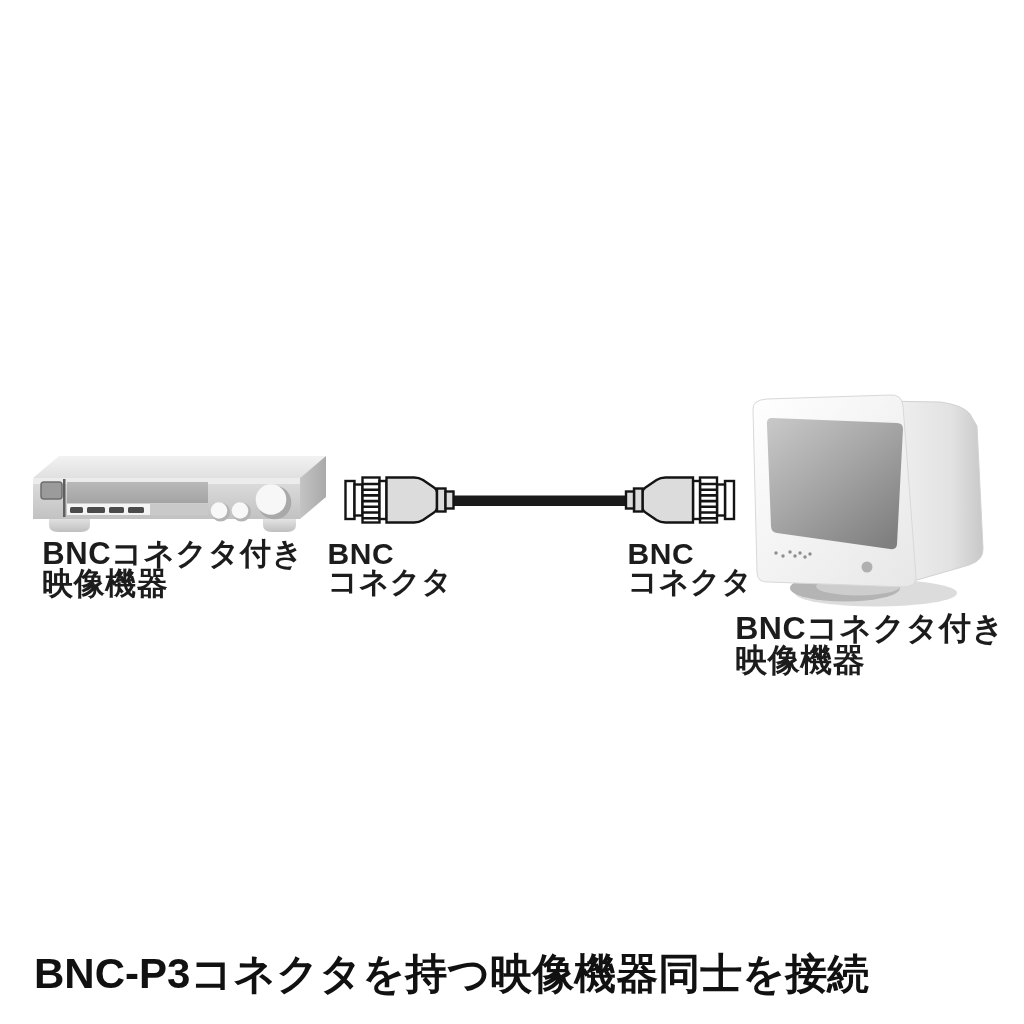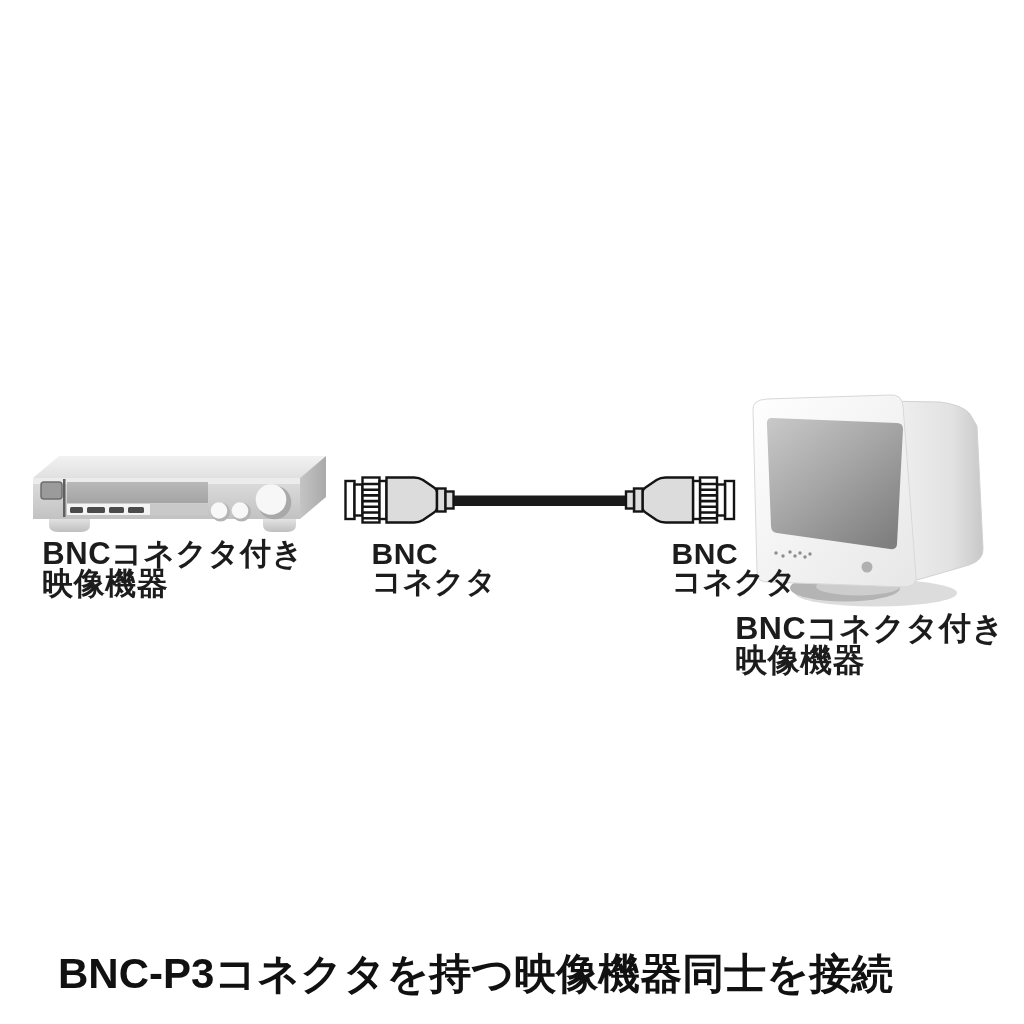--- a/index.html
+++ b/index.html
@@ -30,37 +30,35 @@
   .label .line { display: block; }
   .device-label {
     font-size: 31px;
     line-height: 30px;
     letter-spacing: 0.5px;
   }
   .connector-label {
     font-size: 30px;
     line-height: 28px;
     letter-spacing: 0.5px;
-    margin-left: 44px;
   }
   .monitor-label {
     font-size: 32px;
     line-height: 32px;
     letter-spacing: 0.5px;
   }
   #caption {
     position: absolute;
     left: 34px;
     top: 946px;
     font-size: 42px;
     font-weight: 700;
     color: #111111;
     letter-spacing: 0px;
     white-space: nowrap;
-    margin-left: 24px;
   }
 </style>
 </head>
 <body>
 
 <div id="canvas">
 
   <svg id="art" width="1024" height="1024" viewBox="0 0 1024 1024">
     <defs>
       <linearGradient id="topGrad" x1="0" y1="0" x2="0" y2="1">

